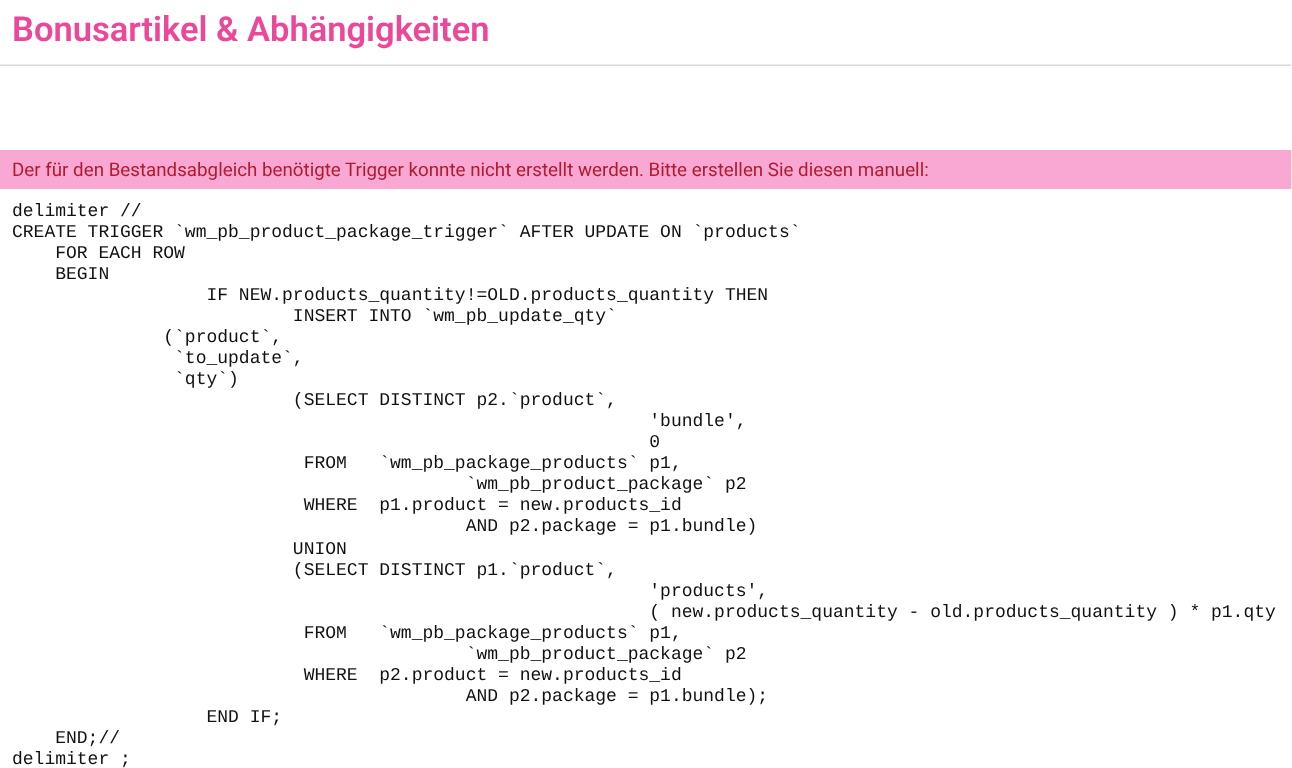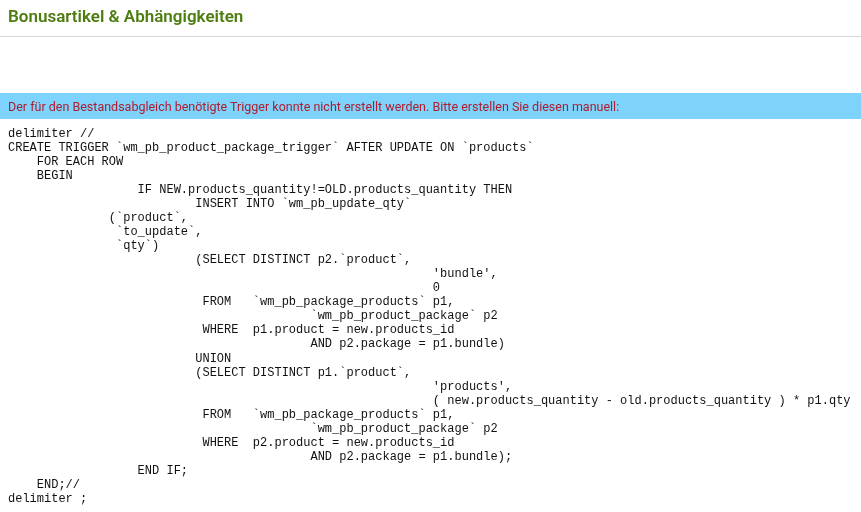--- a/index.html
+++ b/index.html
@@ -12,29 +12,29 @@
       background: #ffffff;
       width: 861px;
       height: 512px;
       overflow: hidden;
     }
     .header {
       padding: 6px 8px 10px 8px;
       border-bottom: 1px solid #d8d8d8;
     }
     .page-title {
-      font-size: 17px;
+      font-size: 23px;
       font-weight: 600;
-      color: #4d7c0f;
+      color: #ec4899;
     }
     .content {
       padding: 0;
     }
     .alert {
-      background: #7dd3fc;
+      background: #f9a8d4;
       color: #b01c2e;
       font-size: 12.5px;
       padding: 6px 8px 5px 8px;
       margin-top: 56px;
     }
     .code-block {
       font-family: "Courier New", Courier, monospace;
       font-size: 12px;
       line-height: 1.17;
       white-space: pre;

